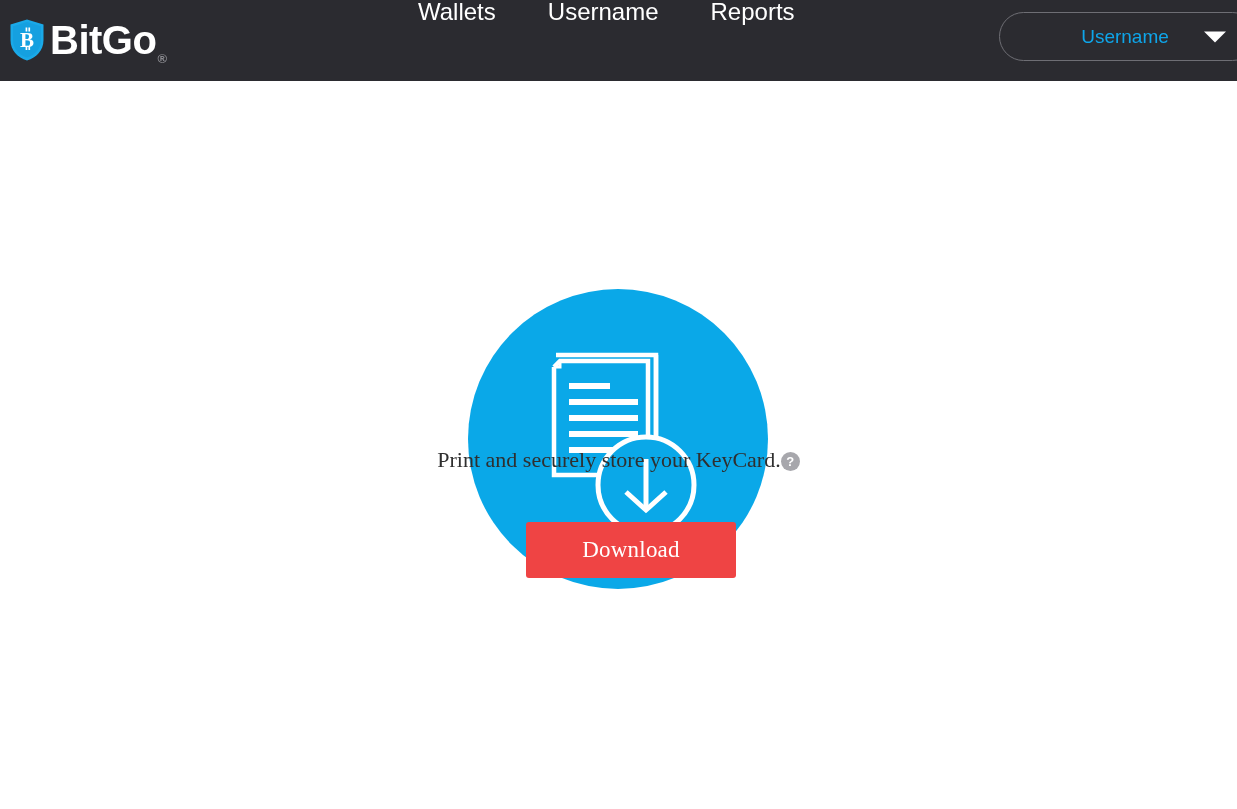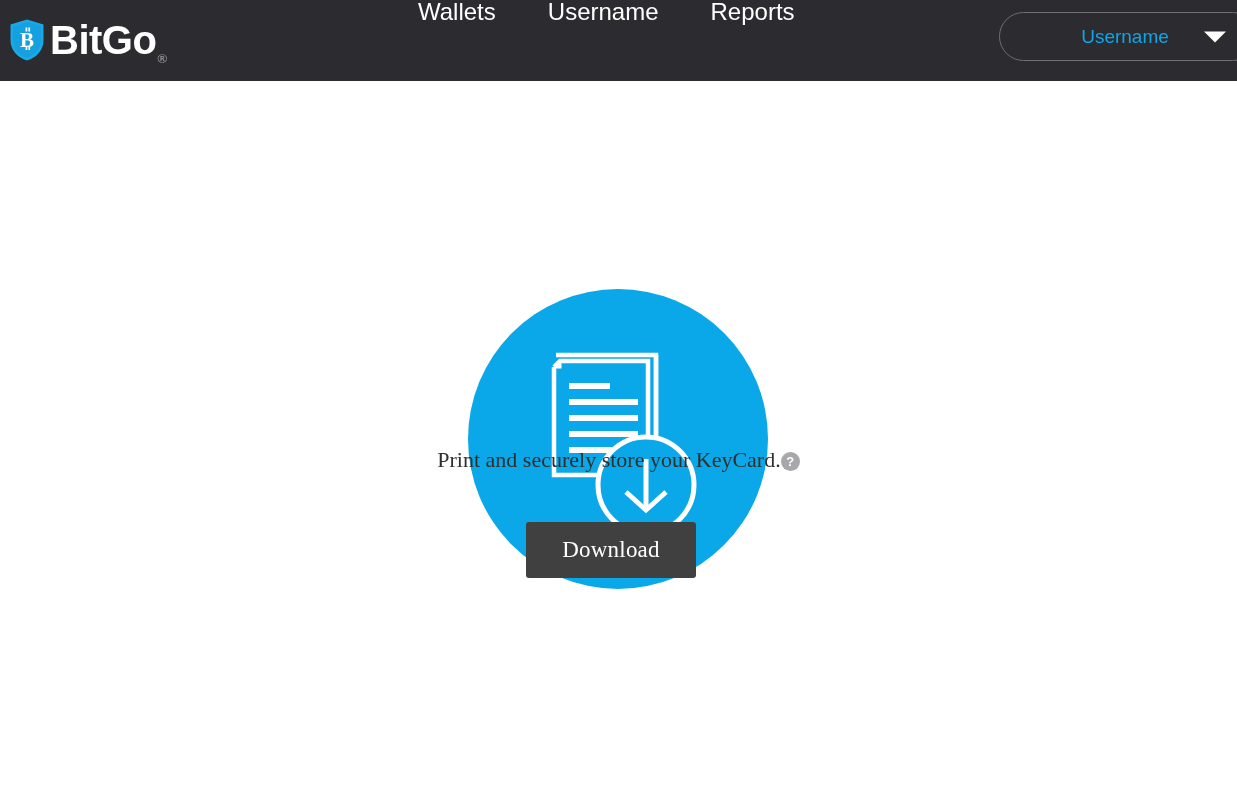--- a/index.html
+++ b/index.html
@@ -157,23 +157,23 @@
     text-align: center;
     cursor: pointer;
     position: relative;
     top: 1px;
   }
 
   .download-btn {
     position: absolute;
     left: 526px;
     top: 441px;
-    width: 170px;
+    width: 210px;
     height: 56px;
-    background: #404040;
+    background: #ef4444;
     border: none;
     border-radius: 3px;
     color: #ffffff;
     font-family: "Liberation Serif", serif;
     font-size: 23px;
     cursor: pointer;
     letter-spacing: 0.2px;
   }
 </style>
 </head>

